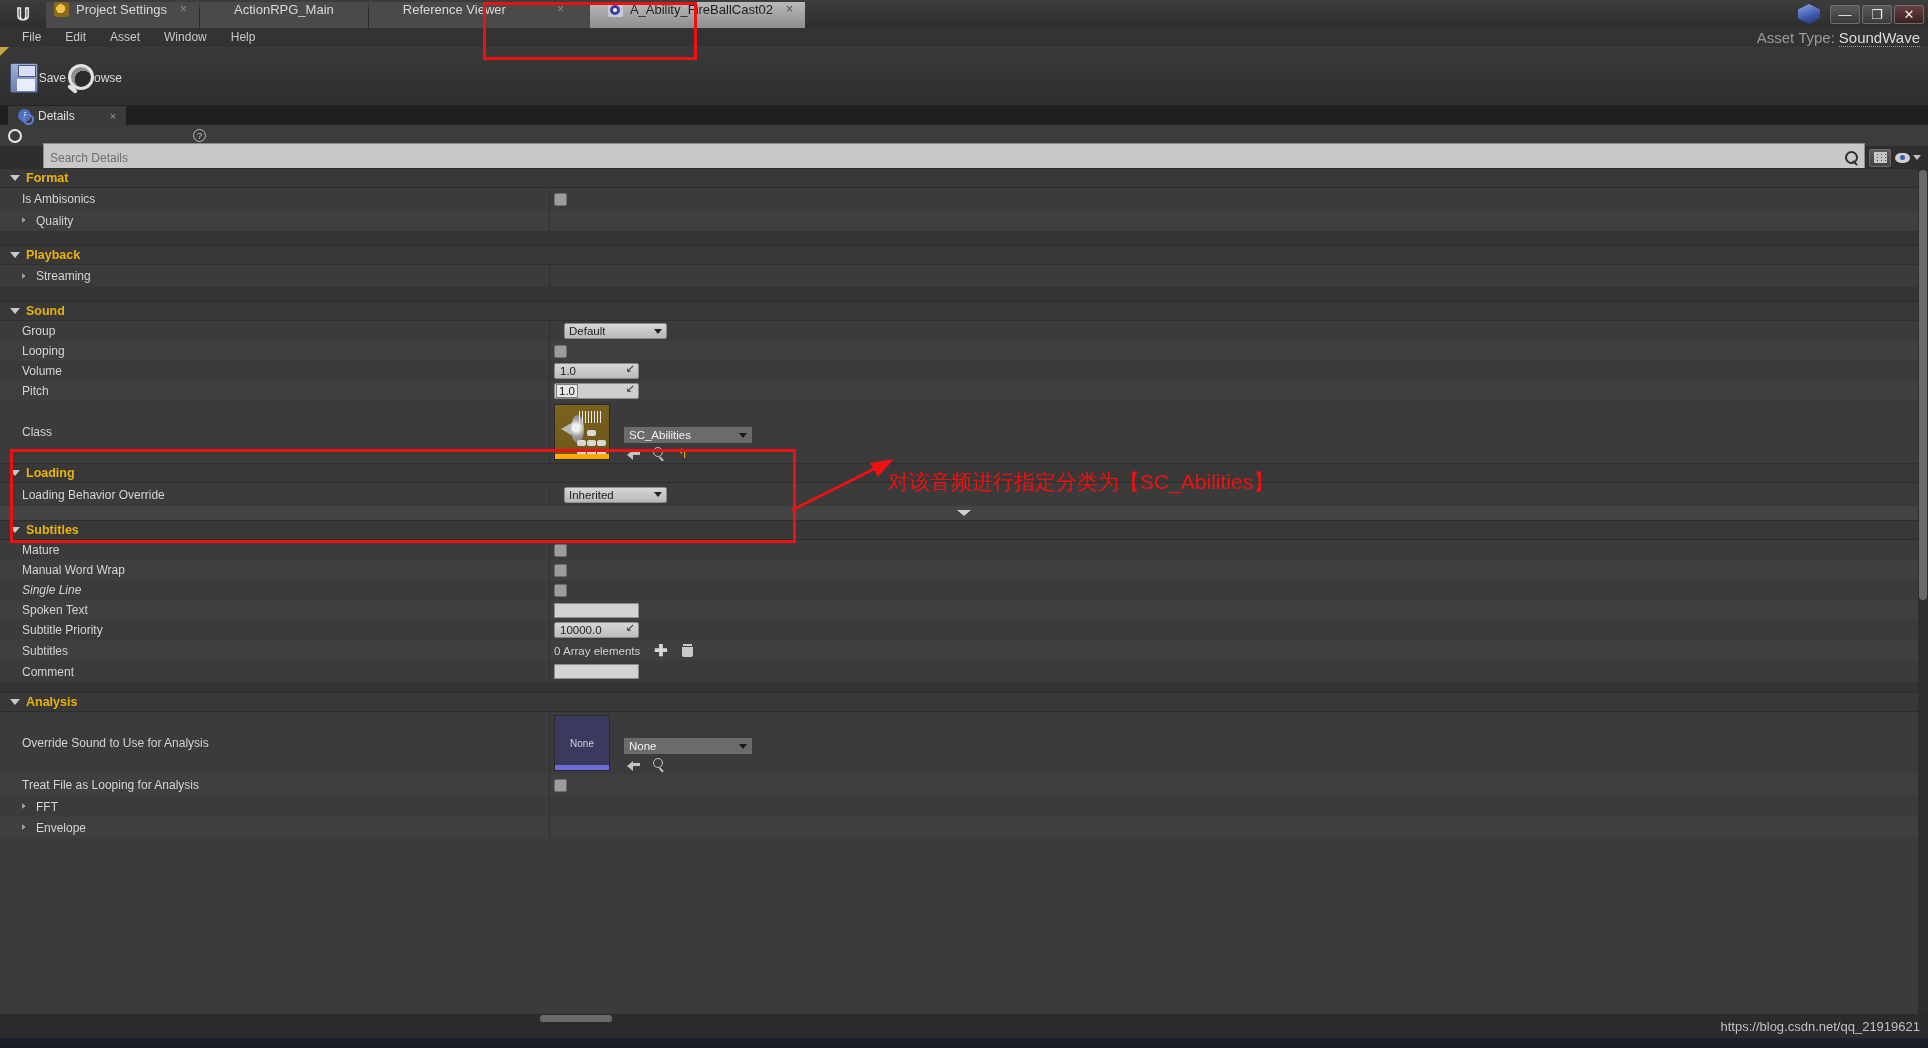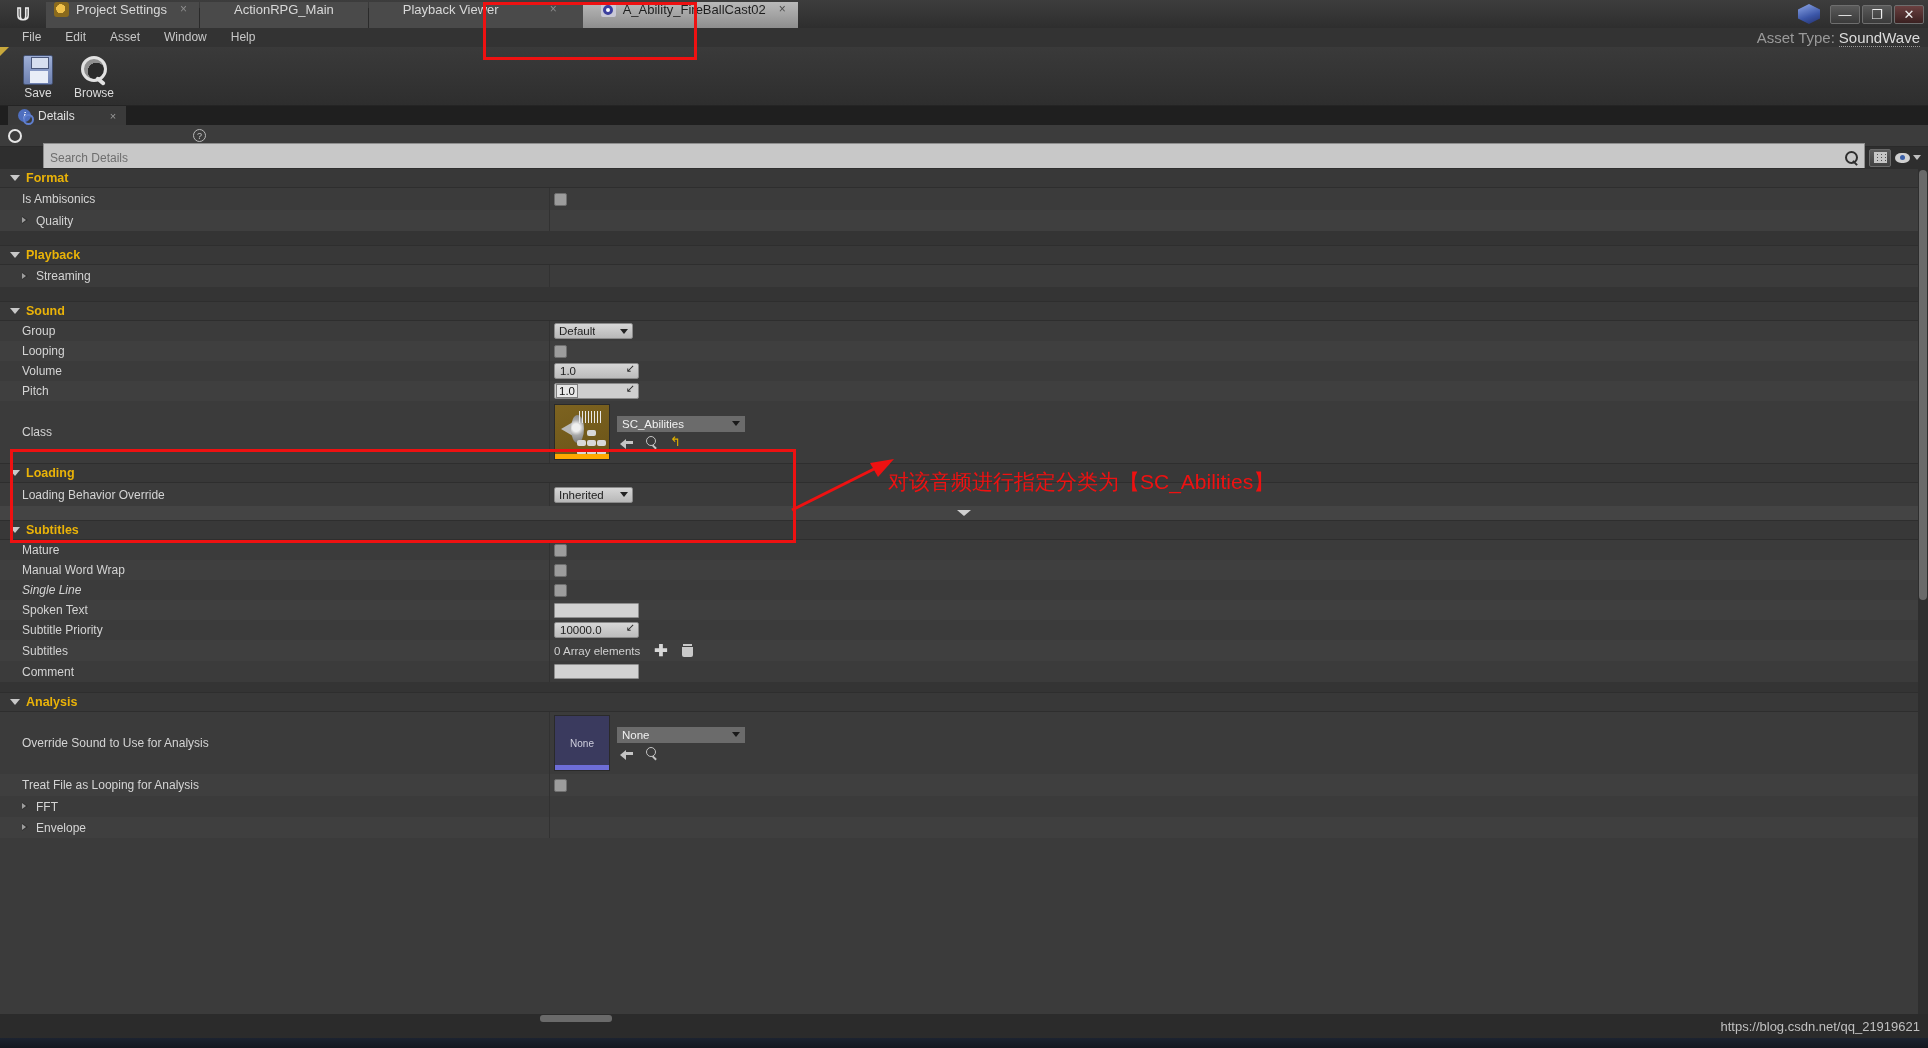--- a/index.html
+++ b/index.html
@@ -86,21 +86,21 @@
     background: linear-gradient(180deg,#3a3a3a 0%,#2e2e2e 100%);
     border-bottom: 1px solid #242424;
     display: flex; align-items: flex-start; padding-left: 10px;
     position: relative;
   }
   .toolbar::before {
     content:""; position:absolute; left:0; top:0;
     border-left: 9px solid #c8a83c; border-bottom: 9px solid transparent;
   }
   .tbtn {
-    width: 56px; height: 57px; display: flex; flex-direction: column;
+    width: 56px; height: 57px; display: flex; flex-direction: row;
     align-items: center; justify-content: center; padding-top: 4px; gap: 1px;
   }
   .tbtn .lbl { font-size: 12px; color: #dcdcdc; }
   .ico-save {
     width: 30px; height: 30px; border-radius: 2px;
     background: linear-gradient(180deg,#9fb0d8 0%,#6d80b0 100%);
     border: 1px solid #43506f; position: relative;
   }
   .ico-save::before {
     content:""; position:absolute; left:7px; top:1px; width:16px; height:10px;
@@ -232,24 +232,24 @@
   .vsep { position:absolute; left:549px; top:0; bottom:0; width:1px; background:#323232; }
 
   .spacer { height:14px; background:#343434; }
 
   
   .chk {
     width:13px; height:13px; background:#9c9c9c;
     border:1px solid #6e6e6e; border-radius:2px;
   }
   .combo {
-    width:79px; height:16px; background:linear-gradient(180deg,#d6d6d6,#b8b8b8);
+    width:103px; height:16px; background:linear-gradient(180deg,#d6d6d6,#b8b8b8);
     border:1px solid #8a8a8a; border-radius:2px;
     display:flex; align-items:center; padding:0 4px;
-    font-size:11.5px; color:#222; justify-content:space-between;
+    font-size:11.5px; color:#222; justify-content:space-between;margin-left:10px;
   }
   .combo .cv { white-space:nowrap; overflow:hidden; }
   .combo .cc { width:0;height:0;border-left:4px solid transparent;border-right:4px solid transparent;border-top:5px solid #222; }
   .numfield {
     width:85px; height:16px; background:linear-gradient(180deg,#d6d6d6,#bcbcbc);
     border:1px solid #8a8a8a; border-radius:2px;
     display:flex; align-items:center; justify-content:space-between; padding:0 3px 0 5px;
     font-size:11.5px; color:#222;
   }
   .numfield.editing { background:#cfcfcf; }
@@ -261,21 +261,21 @@
     width:9px;height:9px; position:relative; flex:0 0 auto;
   }
   .spin::before {
     content:"↘"; position:absolute; right:0; top:-5px; font-size:11px; color:#2a2a2a;
     transform: rotate(90deg);
   }
   .textfield {
     width:85px; height:15px; background:#d2d2d2; border:1px solid #8e8e8e; border-radius:1px;
   }
 
-  .assetpicker { display:flex; align-items:center; gap:7px; }
+  .assetpicker { display:flex; align-items:flex-end; gap:14px; }
   .thumb {
     width:56px; height:56px; position:relative; border:1px solid #2a2a2a;
   }
   .thumb.sound {
     background: linear-gradient(160deg,#7d6320 0%,#6b5418 100%);
   }
   .thumb.sound::after {
     content:""; position:absolute; left:0; right:0; bottom:0; height:5px; background:#ffa800;
   }
   .thumb.none {
@@ -402,21 +402,21 @@
     <span class="tabicon gear"></span>
     <span>Project Settings</span>
     <span class="tabclose">×</span>
   </div>
   <div class="tab-sep"></div>
   <div class="tab inactive" style="padding:0 34px;">
     <span>ActionRPG_Main</span>
   </div>
   <div class="tab-sep"></div>
   <div class="tab inactive" style="padding:0 26px 0 34px;">
-    <span>Playback Viewer</span>
+    <span>Reference Viewer</span>
     <span class="tabclose" style="margin-left:44px;">×</span>
   </div>
   <div class="tab active" style="padding-left:18px;">
     <span class="tabicon circle">
         <i></i>
       </span>
     <span>A_Ability_FireBallCast02</span>
     <span class="tabclose">×</span>
   </div>
 

